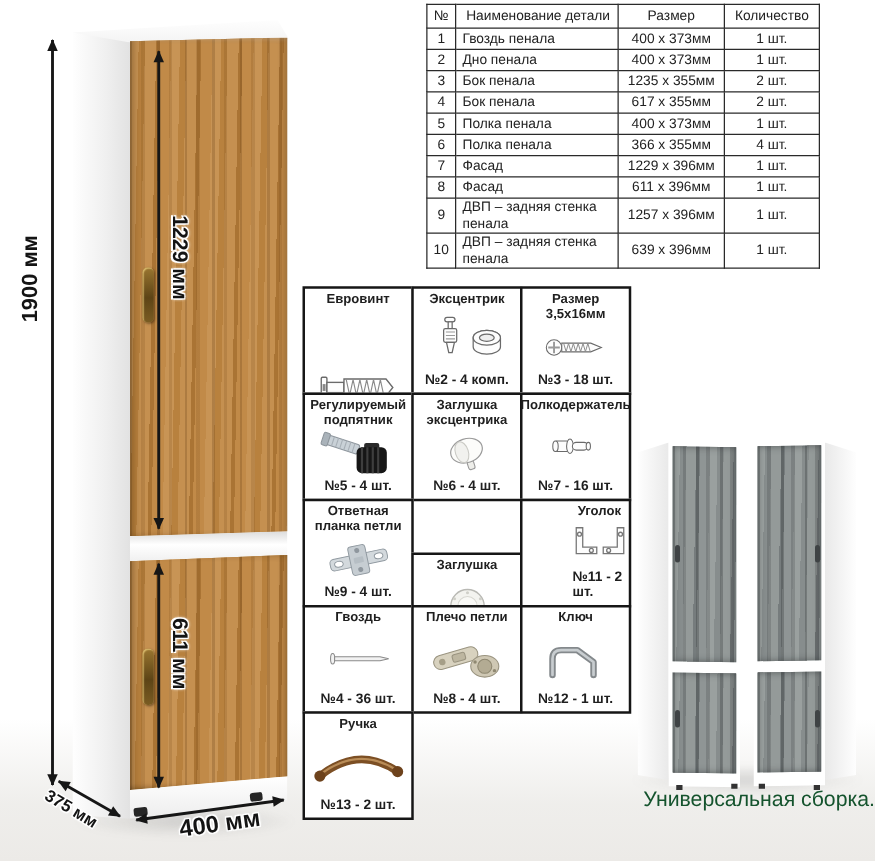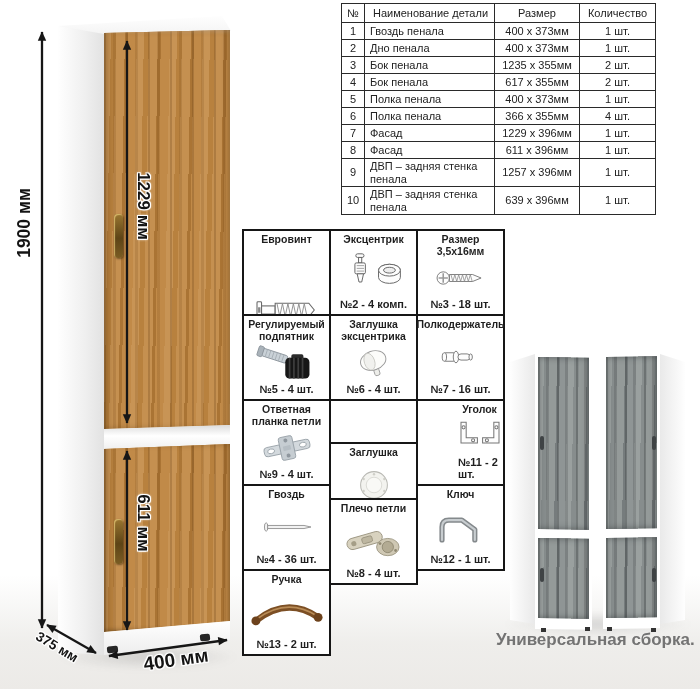--- a/index.html
+++ b/index.html
@@ -86,22 +86,22 @@
   .u-front-r{left:603px;transform:skewY(-0.8deg);}
   .graywood{background:
       repeating-linear-gradient(90deg,rgba(40,44,45,.28) 0 2px,rgba(0,0,0,0) 2px 8px,rgba(55,58,60,.22) 8px 11px,rgba(0,0,0,0) 11px 19px),
       repeating-linear-gradient(91deg,#9aa09f 0 6px,#878d8d 6px 11px,#949a99 11px 19px,#767c7d 19px 22px,#8f9595 22px 30px),
       #8c9292;}
   .u-door{left:3px;width:51px;box-shadow:inset 0 0 6px rgba(30,34,35,.5);}
   .u-door-upper{top:5px;height:172px;}
   .u-door-lower{top:186px;height:80px;}
   .u-handle{width:4px;height:14px;background:#3f4345;border-radius:2px;}
   .u-foot{width:5px;height:4px;background:#333;}
-  .caption{left:496px;top:630px;width:204px;text-align:left;font-weight:bold;
-      font-size:17px;color:#737373;}
+  .caption{left:496px;top:630px;width:204px;text-align:right;font-weight:normal;
+      font-size:17px;color:#14532d;}
 
   svg.arrows{left:0;top:0;width:700px;height:689px;pointer-events:none;}
 </style>
 </head>
 <body>
 
 <div class="canvas">
 
   <div class="abs floor"></div>
   <div class="abs shadow-ellipse shadow-main"></div>
@@ -376,21 +376,21 @@
       <div class="hw-title">Гвоздь</div>
       <svg class="hw-icon" width="72" height="34" viewBox="0 0 72 44">
         <g stroke="#8a8a8a" fill="#f2f2f2" stroke-width="1.1">
           <ellipse cx="9" cy="22" rx="2.2" ry="5.5"></ellipse>
           <path d="M11,20 h47 l9,2 -9,2 h-47 z"></path>
         </g>
       </svg>
       <div class="hw-count">№4 - 36 шт.</div>
     </div>
 
-    <div class="hw-cell" style="left:87px;top:269px;">
+    <div class="hw-cell" style="left:87px;top:255px;">
       <div class="hw-title">Плечо петли</div>
       <svg class="hw-icon" width="72" height="38" viewBox="0 0 72 44">
         <g transform="rotate(-16 32 20)">
           <rect x="4" y="13" width="42" height="13" rx="6.5" fill="#d8d2bf" stroke="#9a9480" stroke-width="1"></rect>
           <circle cx="12" cy="19.5" r="3" fill="#a59e87"></circle>
           <rect x="22" y="16" width="12" height="7" rx="2" fill="#bdb6a0" stroke="#9a9480"></rect>
         </g>
         <ellipse cx="52" cy="29" rx="13" ry="10" fill="#cfc8b4" stroke="#9a9480" stroke-width="1"></ellipse>
         <circle cx="52" cy="29" r="6.5" fill="#b3ab93" stroke="#8f8871"></circle>
         <circle cx="43" cy="25" r="1.6" fill="#8f8871"></circle>

